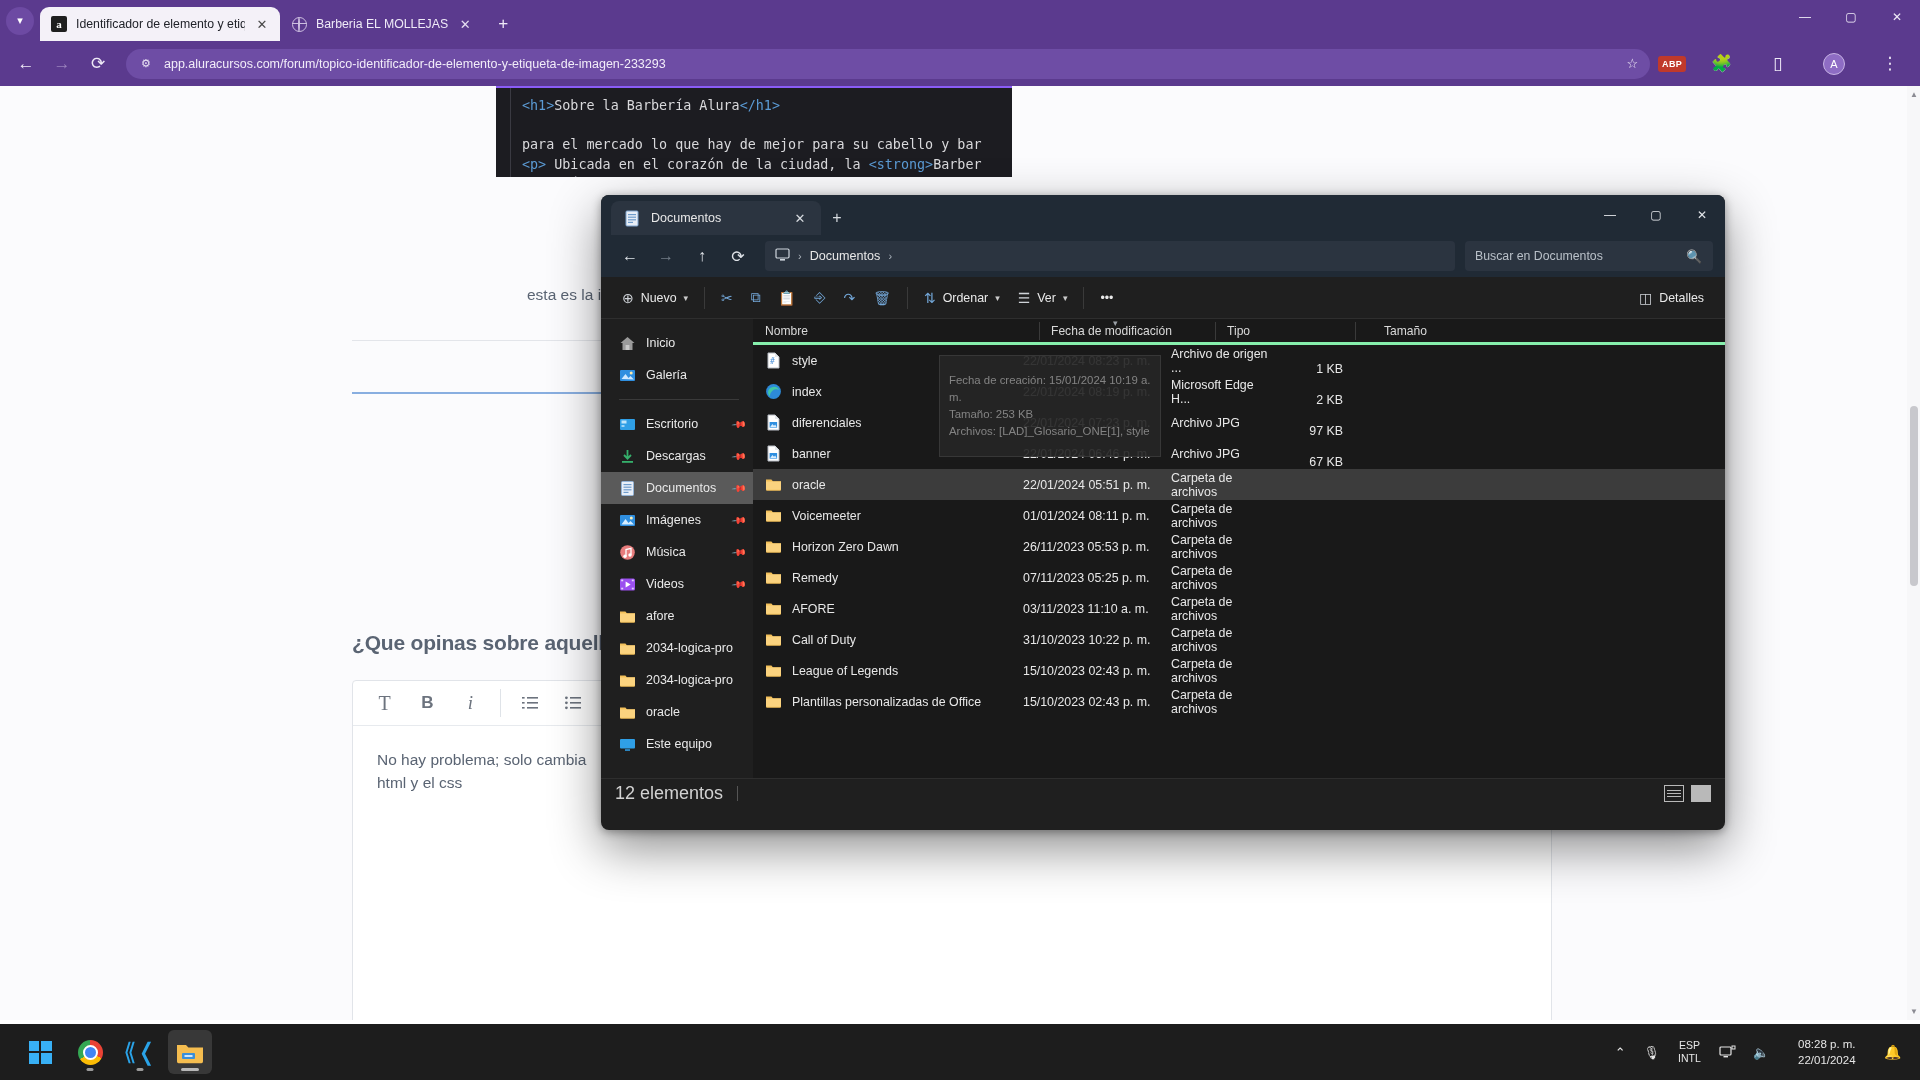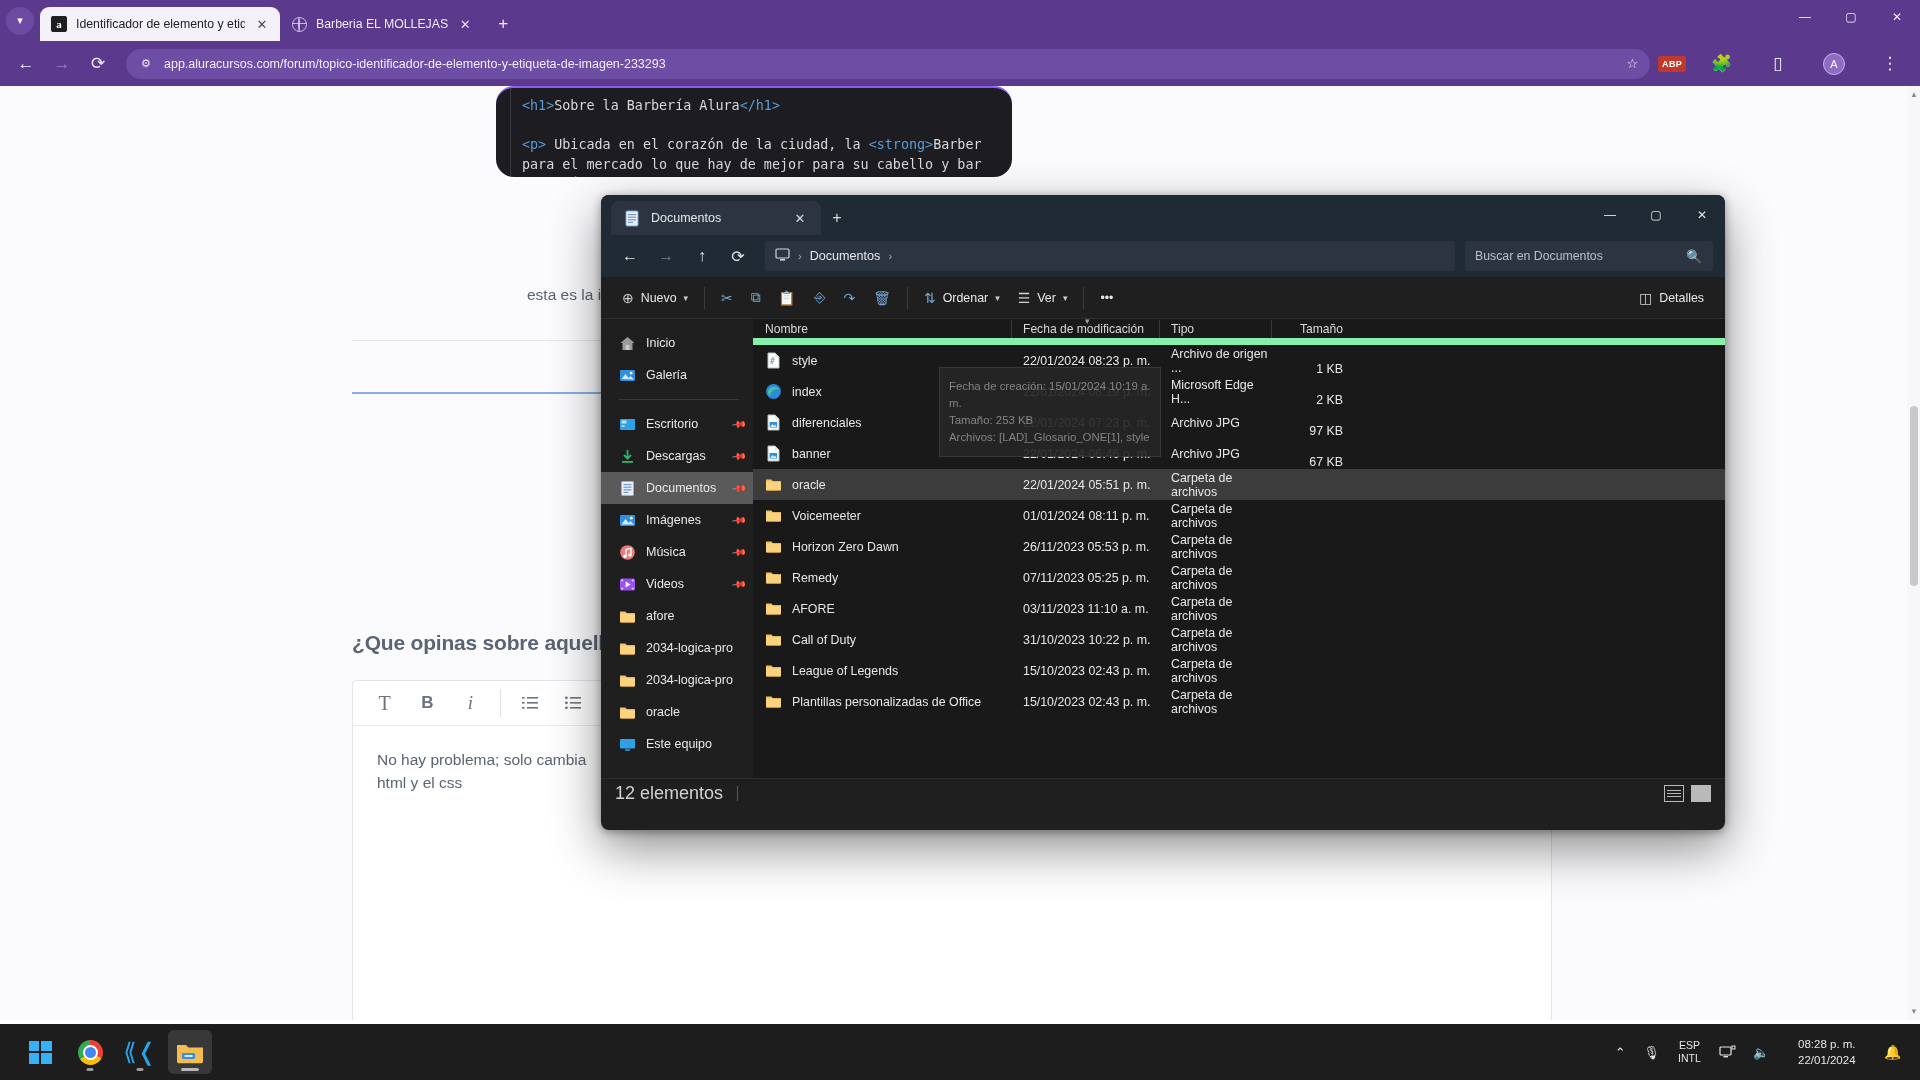--- a/index.html
+++ b/index.html
@@ -61,21 +61,21 @@
   .tb-right { display:flex; align-items:center; gap: 20px; }
   .abp { background:#c0392b; color:#fff; font-size:9px; font-weight:bold; border-radius:3px; padding:3px 4px; letter-spacing:.3px;}
   .avatar-circle { width:22px;height:22px;border-radius:50%;background:#8e6cc4;color:#fff;font-size:11px;display:flex;align-items:center;justify-content:center;border:1px solid #c7b2e4;}
 
   
   .page { position:absolute; top:86px; left:0; right:0; bottom:60px; background:#fbfbfd; overflow:hidden;}
   .code-block {
     position: absolute; left: 496px; top: 0px; width: 516px; height: 91px;
     background: #1c1c21; color: #d9d9dc;
     font-family: "DejaVu Sans Mono", monospace; font-size: 13.4px; line-height: 19.5px;
-    padding: 8px 0 0 26px; border-top: 2px solid #8b5cf6; overflow:hidden;border-radius:18px;
+    padding: 8px 0 0 26px; border-top: 2px solid #8b5cf6; overflow:hidden;
   }
   .code-block .gut { position:absolute; left:14px; top:0; bottom:0; width:1px; background:#3a3a42; }
   .tag { color: #5b9bd5; }
   .code-line { white-space: pre; }
 
   .img-caption { position:absolute; left:527px; top:200px; font-size:15.5px; color:#5a6473; }
   .hr-blue { position:absolute; left:352px; top:306px; width:772px; height:2px; background:#2a6fc9; opacity:.55;}
   .sep-gray { position:absolute; left:352px; top:254px; width:772px; height:1px; background:#e3e5ea;}
 
   .q-title { position:absolute; left:352px; top:545px; font-size:21px; font-weight:bold; color:#5a6473; letter-spacing:-.2px;}
@@ -127,37 +127,37 @@
   .exp-body { display:flex; height: 459px; }
   .exp-nav { width:152px; background:#1f1f1f; padding-top:8px; position:relative; overflow:hidden;}
   .navitem { height:32px; display:flex; align-items:center; gap:10px; padding:0 8px 0 18px; font-size:12.5px; color:#eaeaea; position:relative;}
   .navitem.selected { background:#5a5a5a; }
   .navitem .ni-ico { width:17px;height:17px;flex:0 0 17px;display:flex;align-items:center;justify-content:center;}
   .navitem .ni-label { flex:1; white-space:nowrap; overflow:hidden;}
   .pin { font-size:10px; color:#9aa0a6; transform: rotate(40deg); }
   .nav-sep { height:1px; background:#3a3a3a; margin:8px 14px 8px 18px;}
 
   .exp-list { flex:1; background:#191919; position:relative; }
-  .hdr { height:26px; display:flex; align-items:center; font-size:12.1px; color:#d9d9d9; border-bottom:7px solid #86efac; position:relative;}
+  .hdr { height:26px; display:flex; align-items:center; font-size:12.1px; color:#d9d9d9; border-bottom:3px solid #86efac; position:relative;gap:28px;}
   .hdr .hcell { padding-left:12px; position:relative; height:26px; display:flex; align-items:center;}
   .hdr .hcell + .hcell:before { content:""; position:absolute; left:0; top:4px; bottom:4px; width:1px; background:#3a3a3a;}
   .hdr .sortmark { position:absolute; top:0px; left:50%; font-size:9px; color:#9aa0a6;}
   .col-name { width:258px; }
   .col-date { width:148px; }
   .col-type { width:112px; }
   .col-size { width:86px; justify-content:flex-end; padding-right:14px;}
   .row { height:31px; display:flex; align-items:center; font-size:12.4px; color:#e8e8e8;}
   .row.selected { background:#3c3c3c; }
   .row .cell { padding-left:12px; display:flex; align-items:center; gap:10px; height:31px;}
   .cell.c-size { justify-content:flex-end; padding-right:14px;align-items:flex-end; }
   .fico { width:17px;height:17px;flex:0 0 17px; display:flex;align-items:center;justify-content:center;}
 
   .tooltip {
-    position:absolute; left:186px; top:48px; width:222px;
-    background:#262626; border:1px solid #3a3a3a; padding:10px 9px;
+    position:absolute; left:186px; top:36px; width:222px;
+    background:#262626; border:1px solid #3a3a3a; padding:16px 9px;
     font-size:11.4px; line-height:17px; color:#8d8d8d; opacity:.92;
   }
 
   .exp-status { height:30px; background:#1f1f1f; border-top:1px solid #2e2e2e; display:flex; align-items:center; padding:0 14px; font-size:18px; color:#d2d2d2;}
   .status-div { width:1px; height:15px; background:#555; margin-left:14px;}
   .view-toggle { margin-left:auto; display:flex; gap:7px; }
   .vt { width:20px;height:17px; border:1.4px solid #b9b9b9; display:flex; flex-direction:column; justify-content:center; gap:1.6px; padding:2px;}
   .vt span { display:block; height:1.6px; background:#b9b9b9; }
   .vt.active { background:#b9b9b9; }
 
@@ -240,22 +240,22 @@
       <div class="tb-icon">⋮</div>
     </div>
   </div>
 
   <div class="page">
 
     <div class="code-block">
       <div class="gut"></div>
       <div class="code-line"><span class="tag">&lt;h1&gt;</span><span>Sobre la Barbería Alura</span><span class="tag">&lt;/h1&gt;</span></div>
       <div class="code-line">&nbsp;</div>
+      <div class="code-line">para el mercado lo que hay de mejor para su cabello y bar</div>
       <div class="code-line"><span class="tag">&lt;p&gt;</span><span> Ubicada en el corazón de la ciudad, la </span><span class="tag">&lt;strong&gt;</span><span>Barber</span></div>
-      <div class="code-line">para el mercado lo que hay de mejor para su cabello y bar</div>
       <div class="code-line">Barbería Alura ya se destaca en la ciudad y conquista nu</div>
     </div>
 
     <div class="img-caption">esta es la ima</div>
     <div class="sep-gray"></div>
     <div class="hr-blue"></div>
 
     <div class="q-title">¿Que opinas sobre aquello</div>
 
     <div class="editor">

